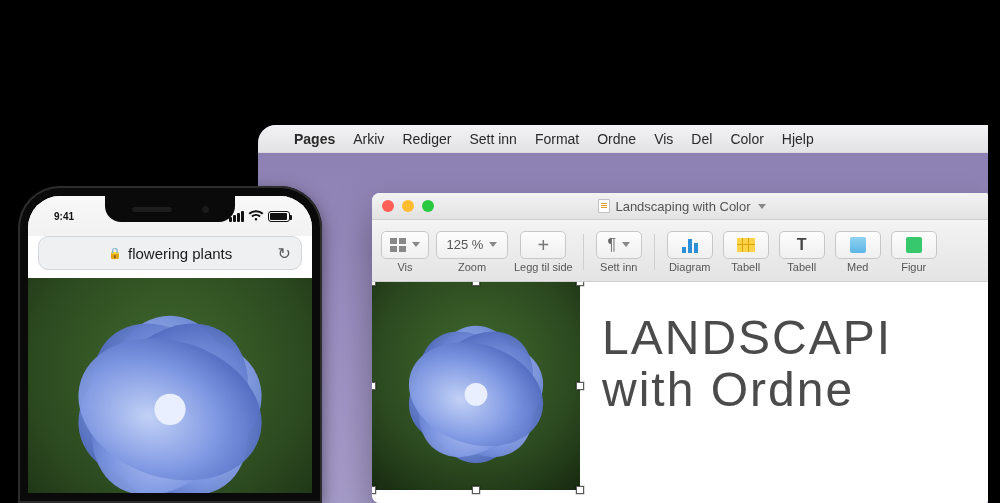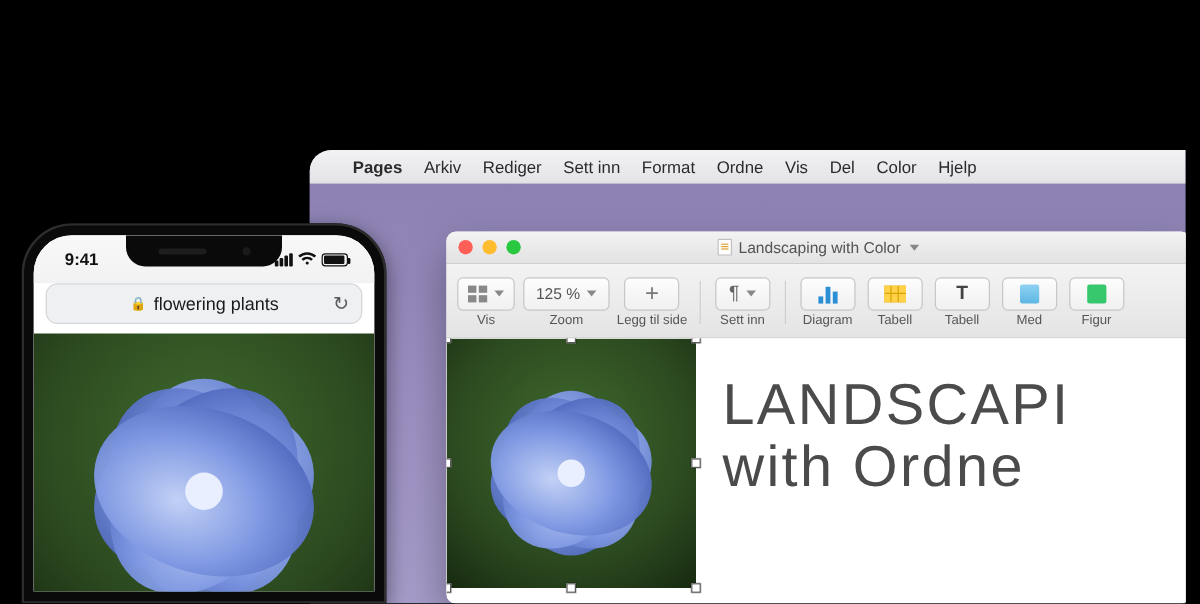--- a/index.html
+++ b/index.html
@@ -259,21 +259,21 @@
   display:flex;align-items:center;justify-content:center;gap:30px;
 }
 .notch .speaker{width:40px;height:5px;background:#1d1d1d;border-radius:3px;}
 .notch .cam{width:7px;height:7px;background:#1a1a1a;border-radius:50%;}
 .status-bar {
   height: 40px;
   display: flex;
   align-items: center;
   justify-content: space-between;
   padding: 0 22px 0 26px;
-  font-size: 14px;
+  font-size: 10px;
   font-weight: 600;
   color: #111;
   background: linear-gradient(180deg,#f8f8f8,#f2f2f2);
 }
 .status-icons { display: flex; gap: 4px; align-items: center; }
 .sigbars { display: flex; gap: 1px; align-items: flex-end; }
 .sigbars span { width: 3px; background: #111; border-radius: 1px; }
 .sigbars span:nth-child(1){height:5px}
 .sigbars span:nth-child(2){height:7px}
 .sigbars span:nth-child(3){height:9px}

